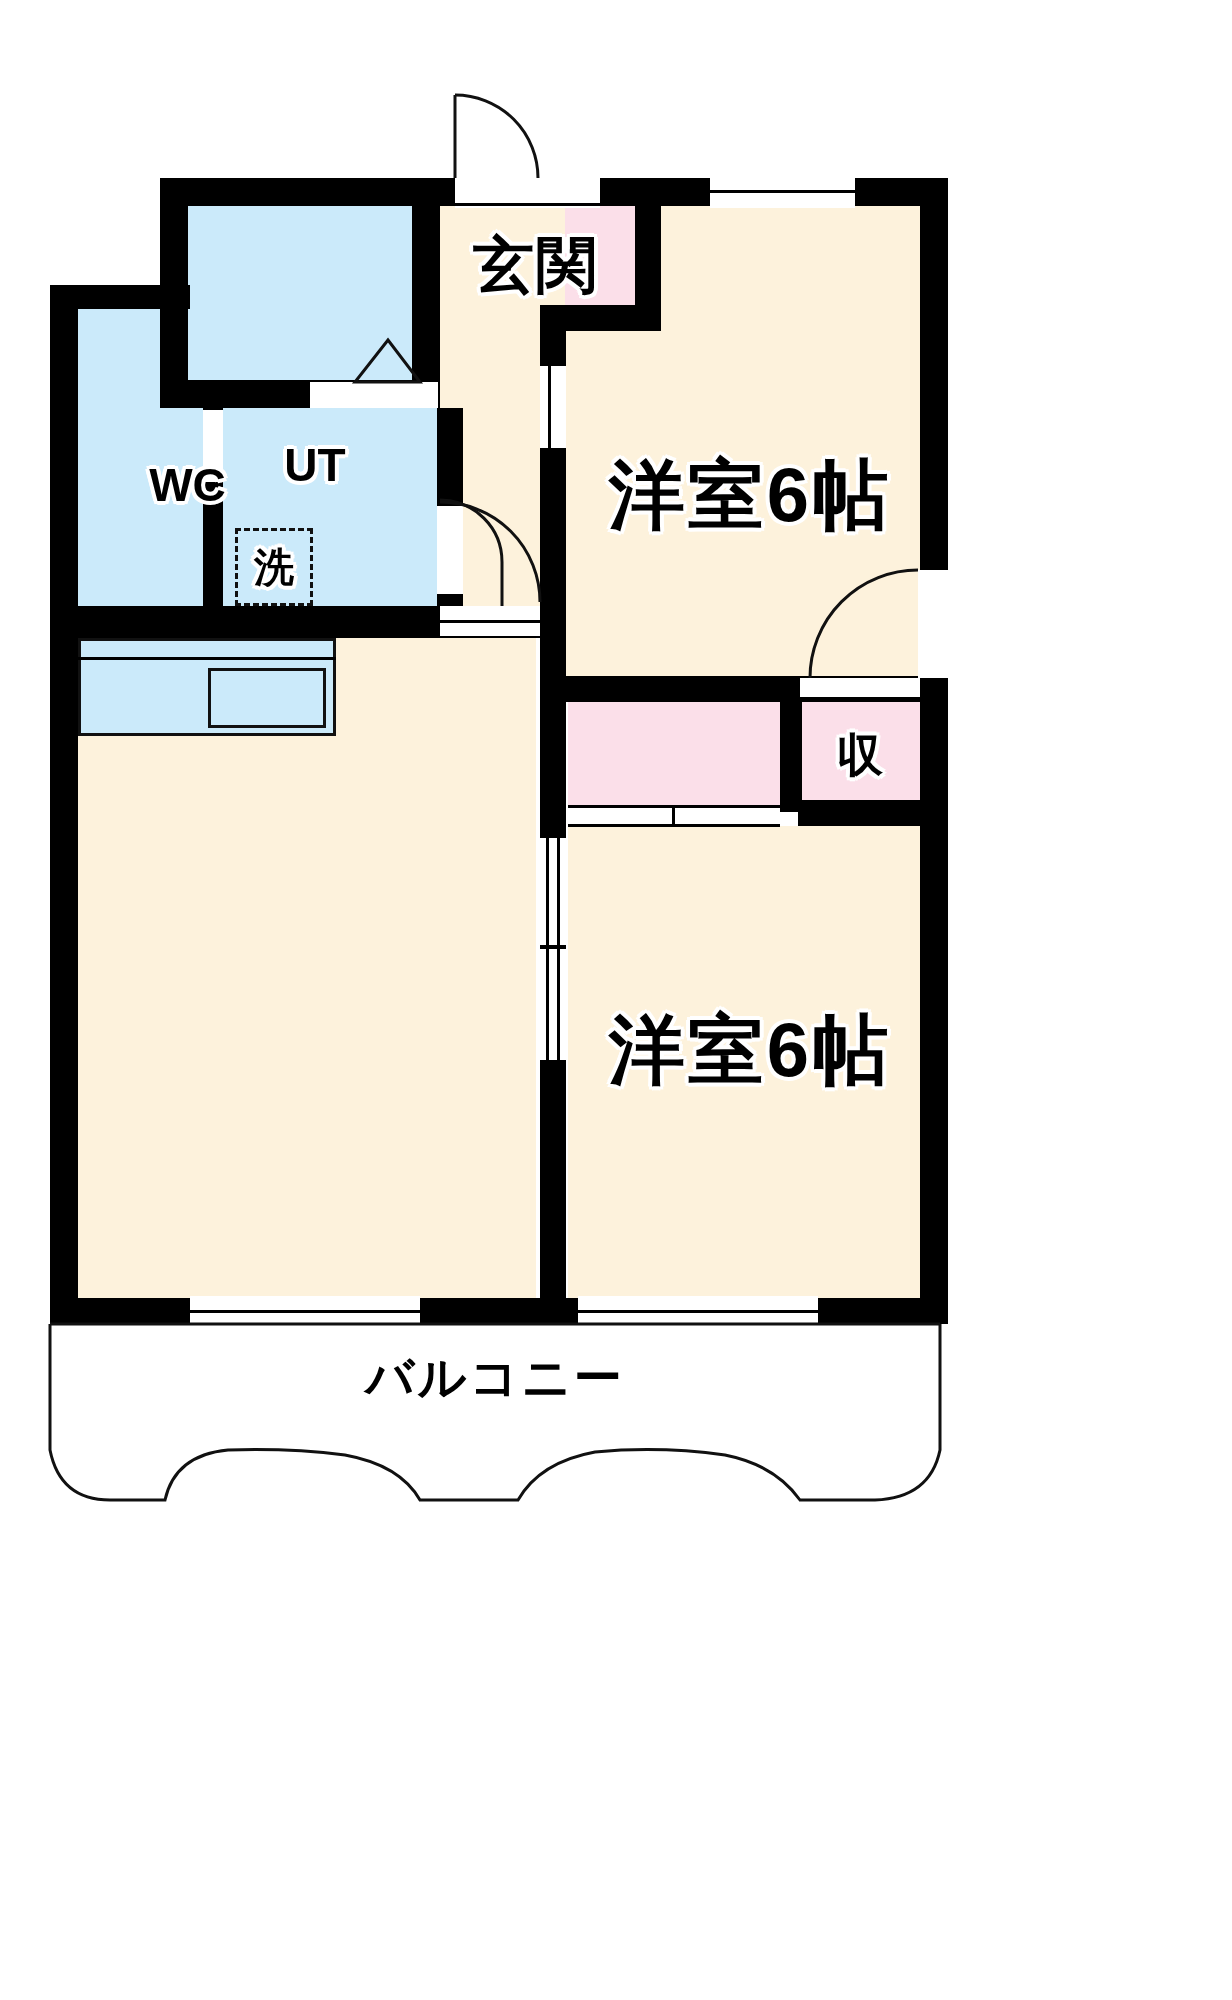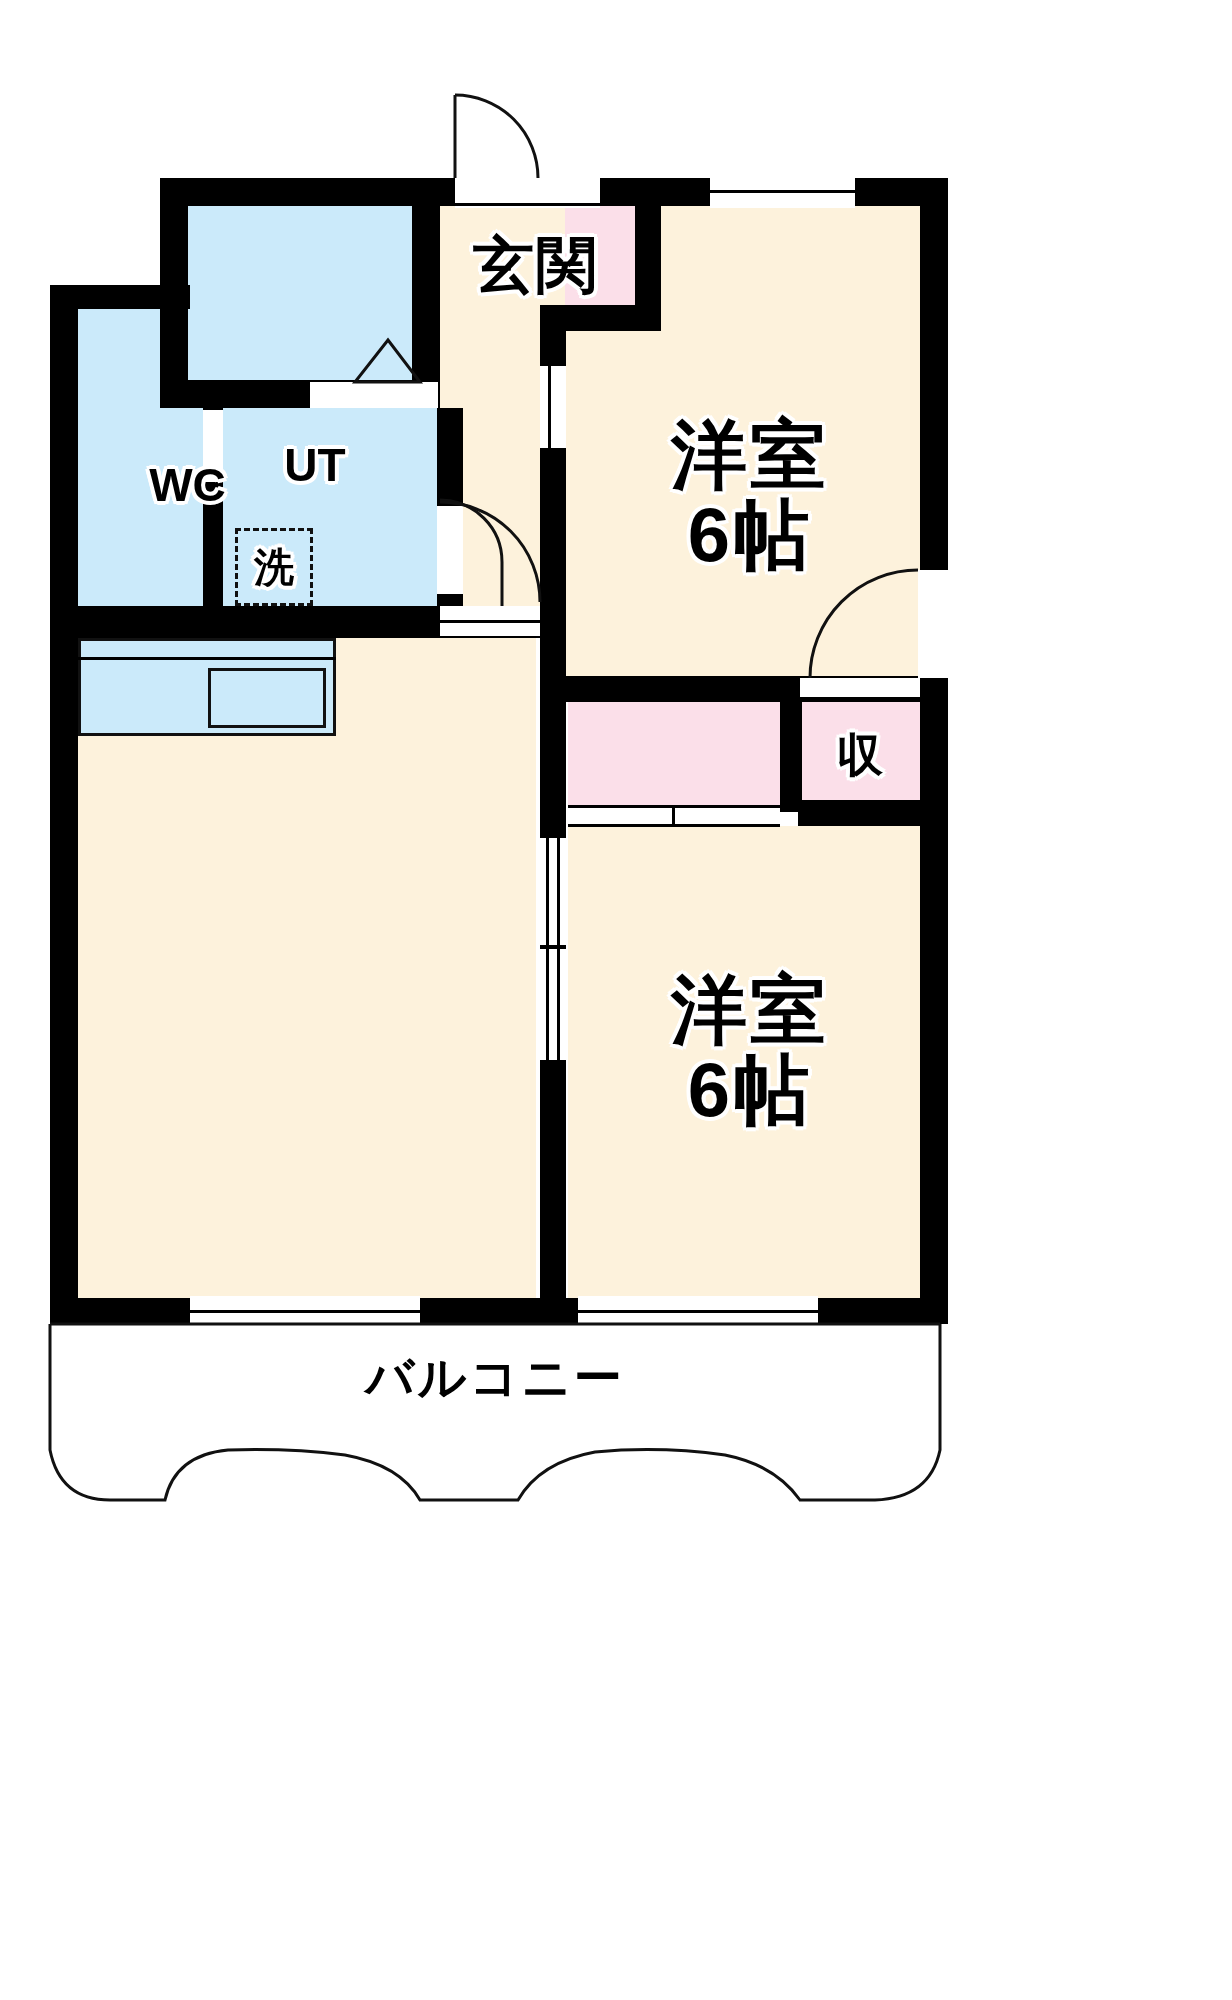--- a/index.html
+++ b/index.html
@@ -14,21 +14,21 @@
   .white{background:#ffffff;}
   .lbl{position:absolute;display:flex;align-items:center;justify-content:center;
        color:#000;font-weight:bold;white-space:nowrap;line-height:1.05;
        text-shadow:
          2px 0 #fff,-2px 0 #fff,0 2px #fff,0 -2px #fff,
          2px 2px #fff,-2px 2px #fff,2px -2px #fff,-2px -2px #fff,
          3px 0 #fff,-3px 0 #fff,0 3px #fff,0 -3px #fff,
          4px 0 #fff,-4px 0 #fff,0 4px #fff,0 -4px #fff,
          3px 3px #fff,-3px 3px #fff,3px -3px #fff,-3px -3px #fff;
        pointer-events:none;}
-  .lbl.stack{flex-direction:column;}
+  .lbl.stack{flex-direction:row;}
   .thinline{position:absolute;background:#000;}
   svg.ov{position:absolute;left:0;top:0;width:1232px;height:2000px;overflow:visible;pointer-events:none;}
 </style>
 </head>
 <body>
 
 <div id="stage">
 
   <div class="room cream abs" style="left:565px;top:195px;width:355px;height:500px;"></div>
 

